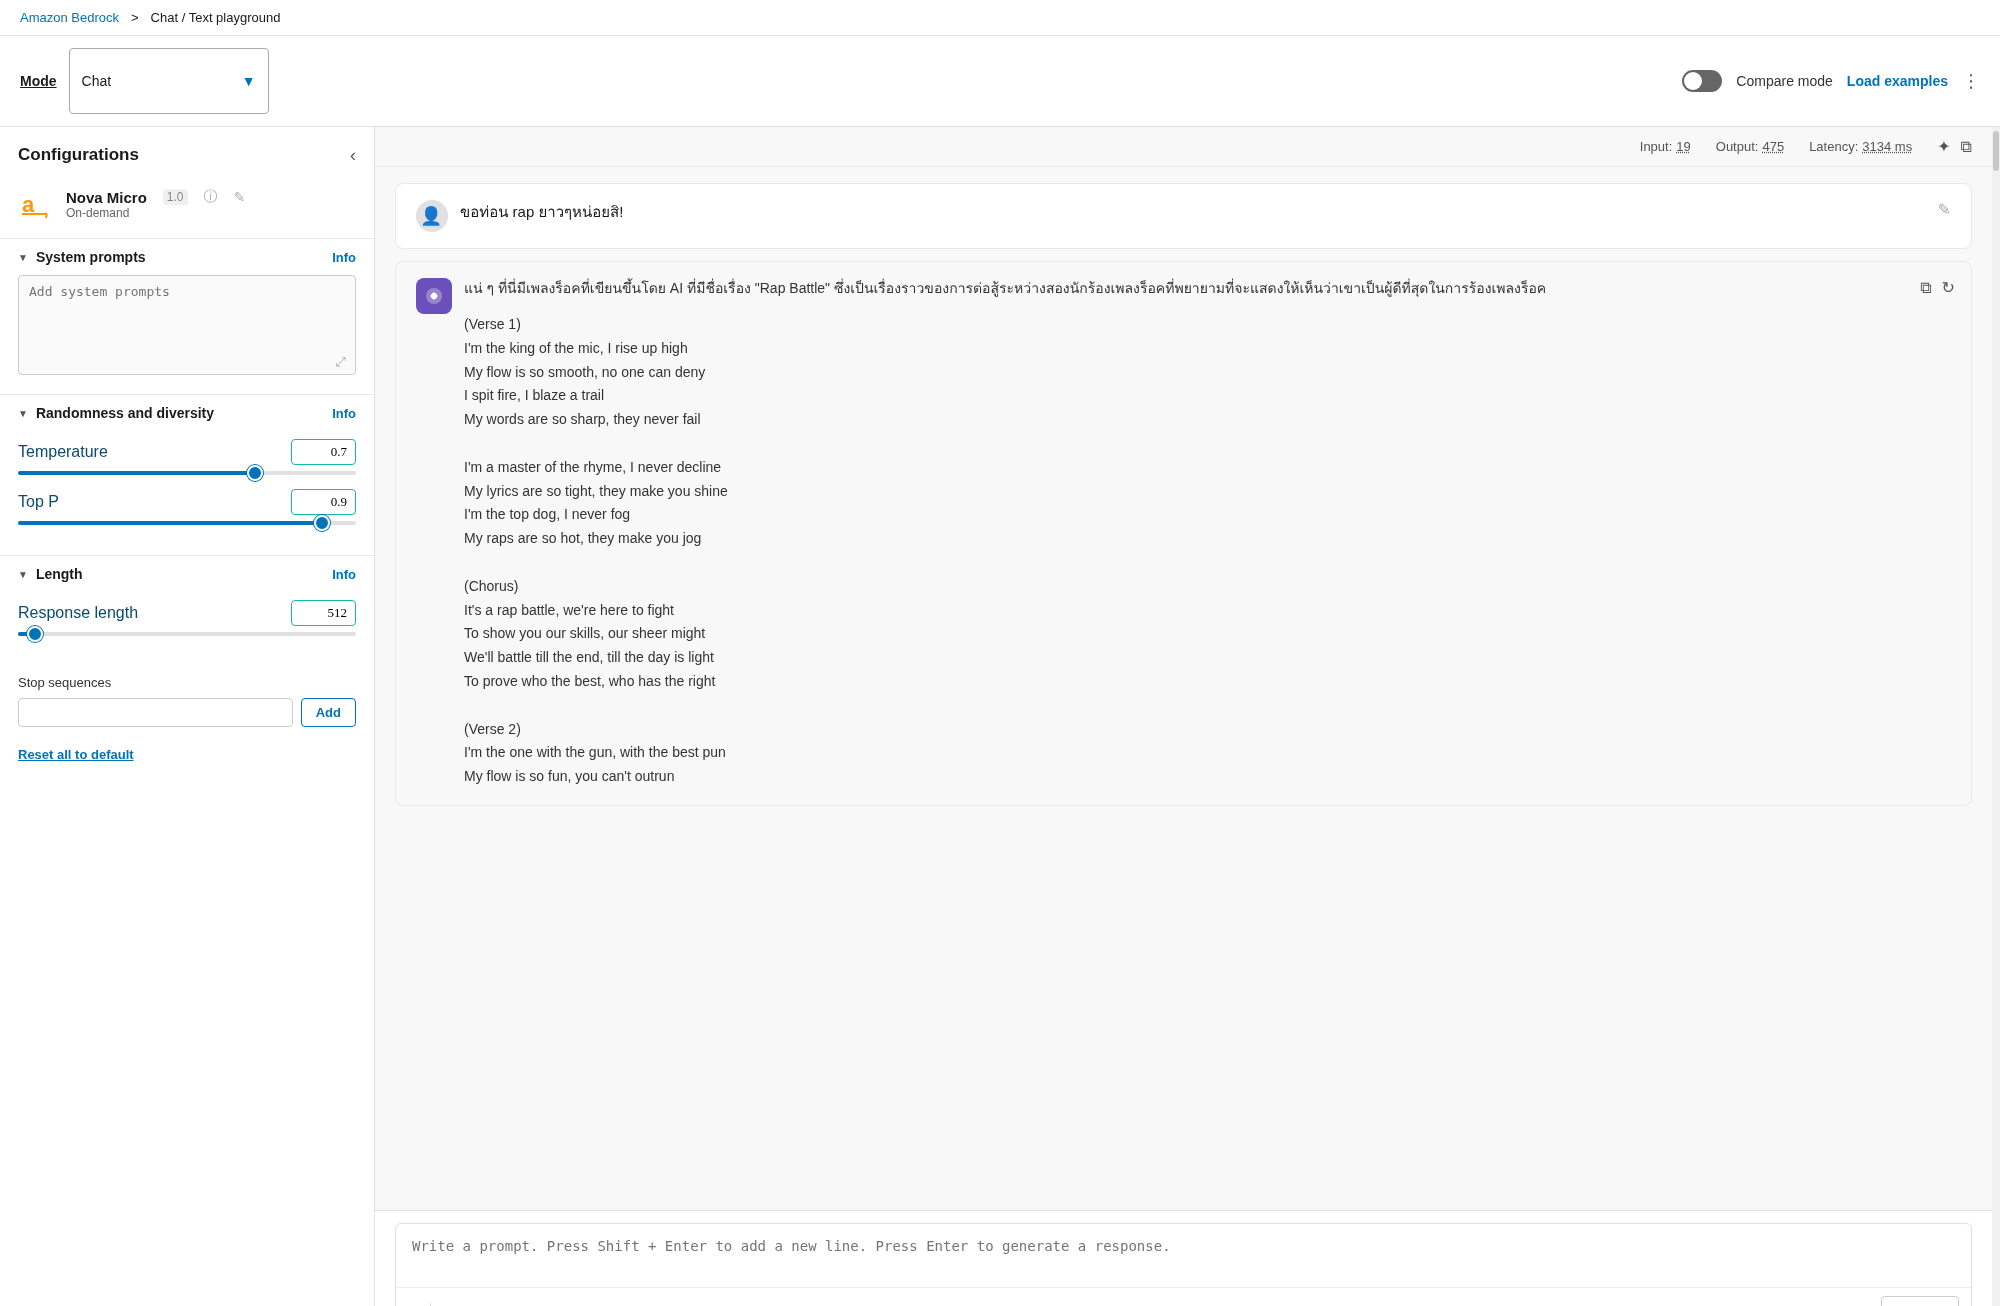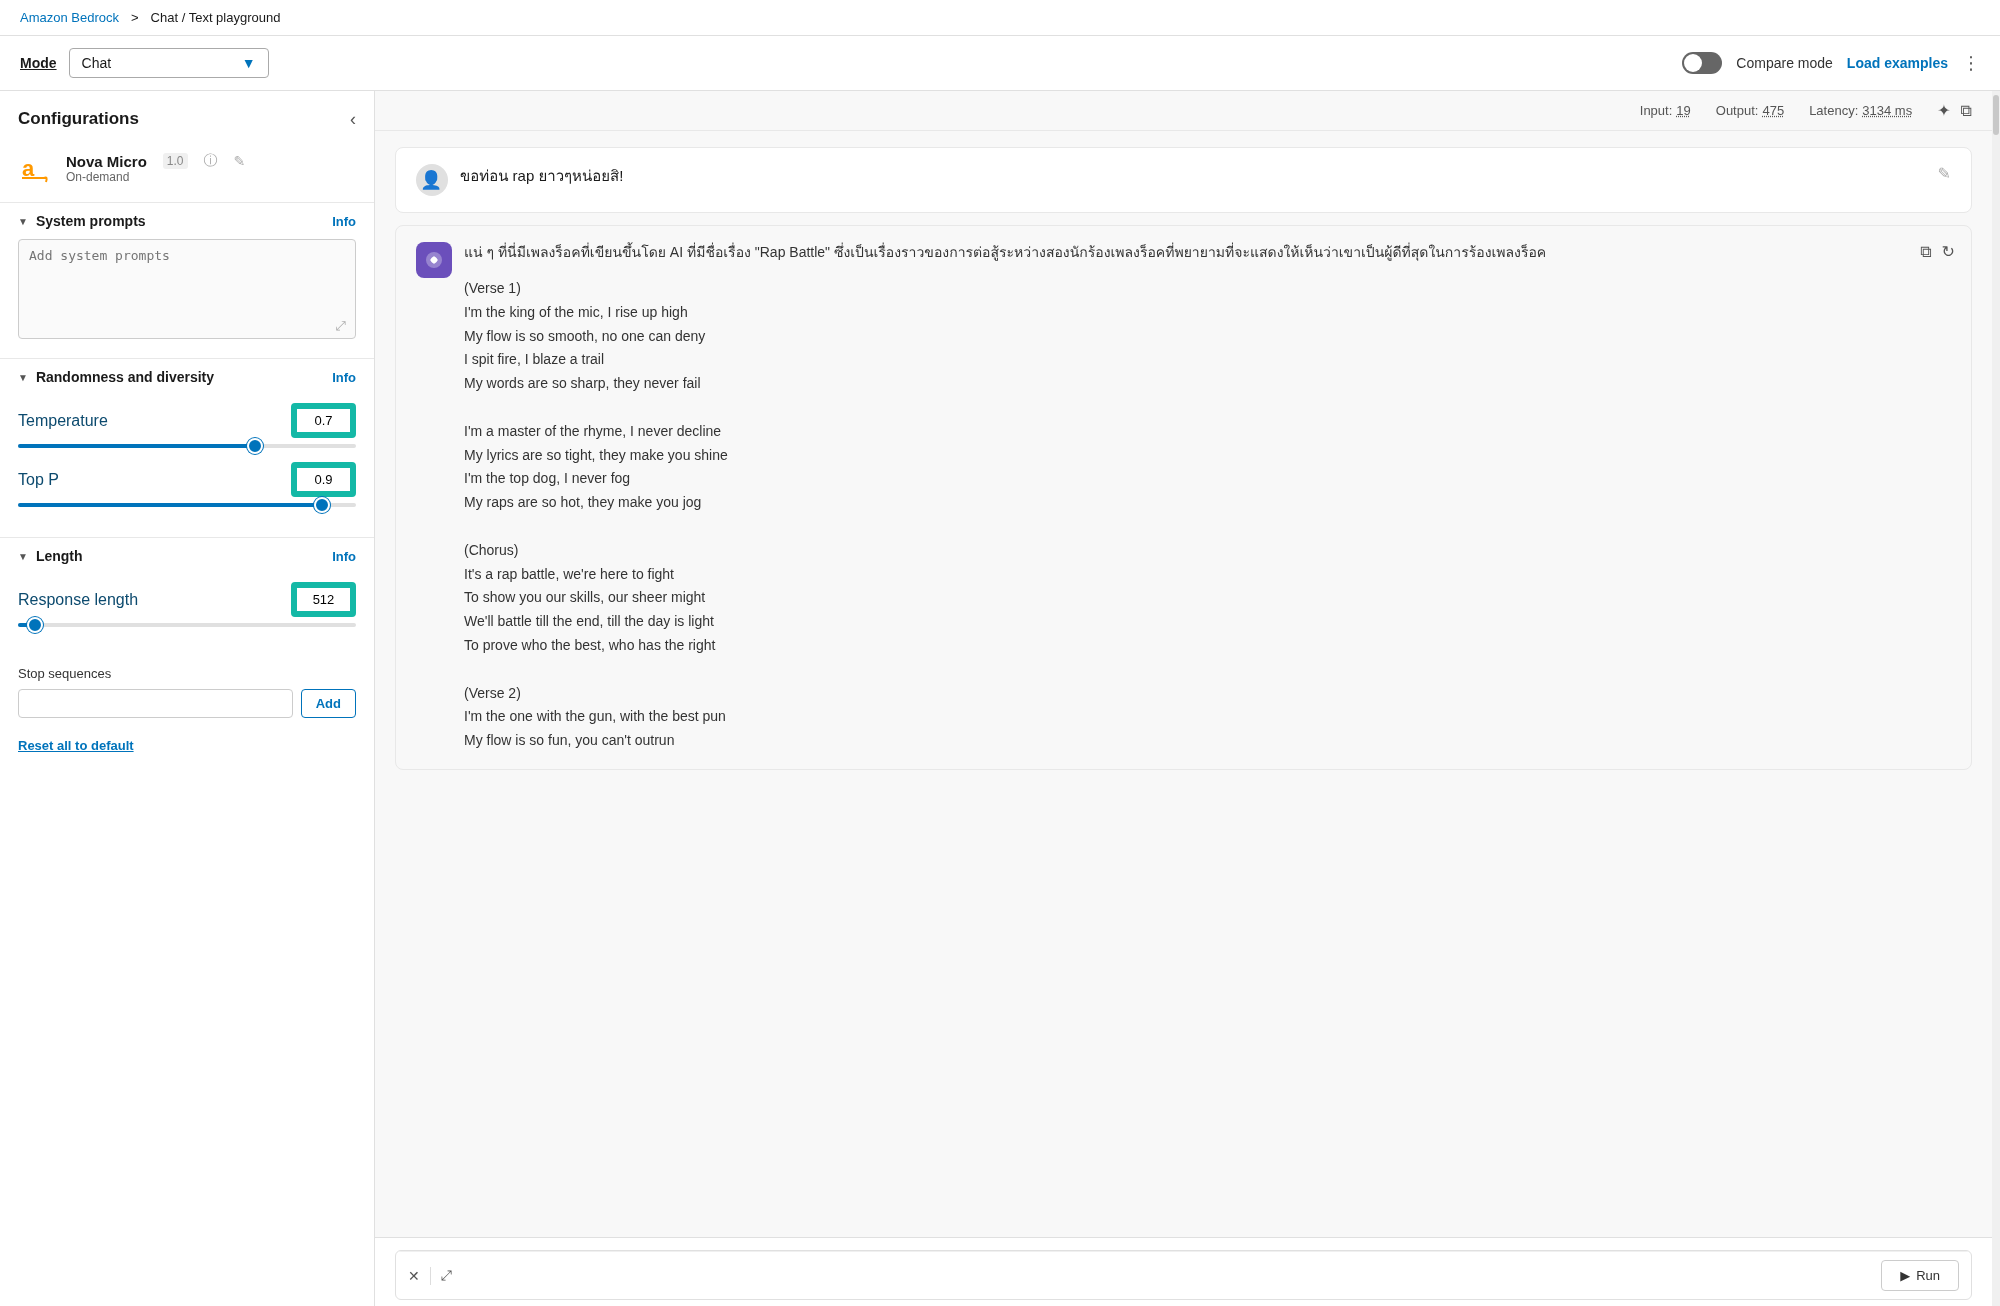--- a/index.html
+++ b/index.html
@@ -27,21 +27,21 @@
       border-bottom: 1px solid #e0e0e0;
     }
     .mode-left { display: flex; align-items: center; gap: 12px; }
     .mode-label { font-weight: 600; font-size: 14px; text-decoration: underline; }
     .mode-select {
       display: flex;
       align-items: center;
       gap: 8px;
       border: 1px solid #aaa;
       border-radius: 4px;
-      padding: 6px 12px;
+      padding: 24px 12px;
       background: #fff;
       cursor: pointer;
       min-width: 200px;
       justify-content: space-between;
       font-size: 14px;
     }
     .mode-select .chevron { color: #0073bb; }
     .mode-right { display: flex; align-items: center; gap: 14px; }
     .compare-label { font-size: 14px; color: #333; }
     .toggle-switch {
@@ -142,25 +142,26 @@
     }
     .expand-icon { position: absolute; bottom: 8px; right: 10px; color: #aaa; font-size: 13px; }
     .textarea-wrapper { position: relative; }
 
     
     .slider-section { padding: 8px 18px 16px 18px; }
     .slider-row { display: flex; align-items: center; justify-content: space-between; margin-bottom: 6px; }
     .slider-label { font-size: 16px; color: #0c4a6e; }
     .slider-value-input {
       width: 65px;
-      border: 6px solid #14b8a6;
+      border: 1px solid #14b8a6;
       border-radius: 4px;
       padding: 4px 8px;
       font-size: 13px;
-      text-align: center;
+      text-align: right;
+      font-family: Liberation Serif, serif;
     }
     .slider-track {
       width: 100%;
       height: 4px;
       background: #e0e0e0;
       border-radius: 2px;
       position: relative;
       margin-bottom: 14px;
     }
     .slider-fill {
@@ -547,20 +548,21 @@
         <div class="ai-actions">
           <span class="ai-action-icon">⧉</span>
           <span class="ai-action-icon">↻</span>
         </div>
       </div>
 
     </div>
 
     <div class="chat-input-area">
       <div class="chat-input-box">
+        <textarea class="chat-input-field" placeholder="Write a prompt. Press Shift + Enter to add a new line. Press Enter to generate a response." style=""></textarea>
         <div class="chat-input-bottom">
           <div class="chat-input-icons">
             <span class="input-icon">✕</span>
             <div class="divider-v"></div>
             <span class="input-icon">⤢</span>
           </div>
           <button class="run-btn">
             <span class="play-icon">▶</span>
             <span>Run</span>
           </button>

